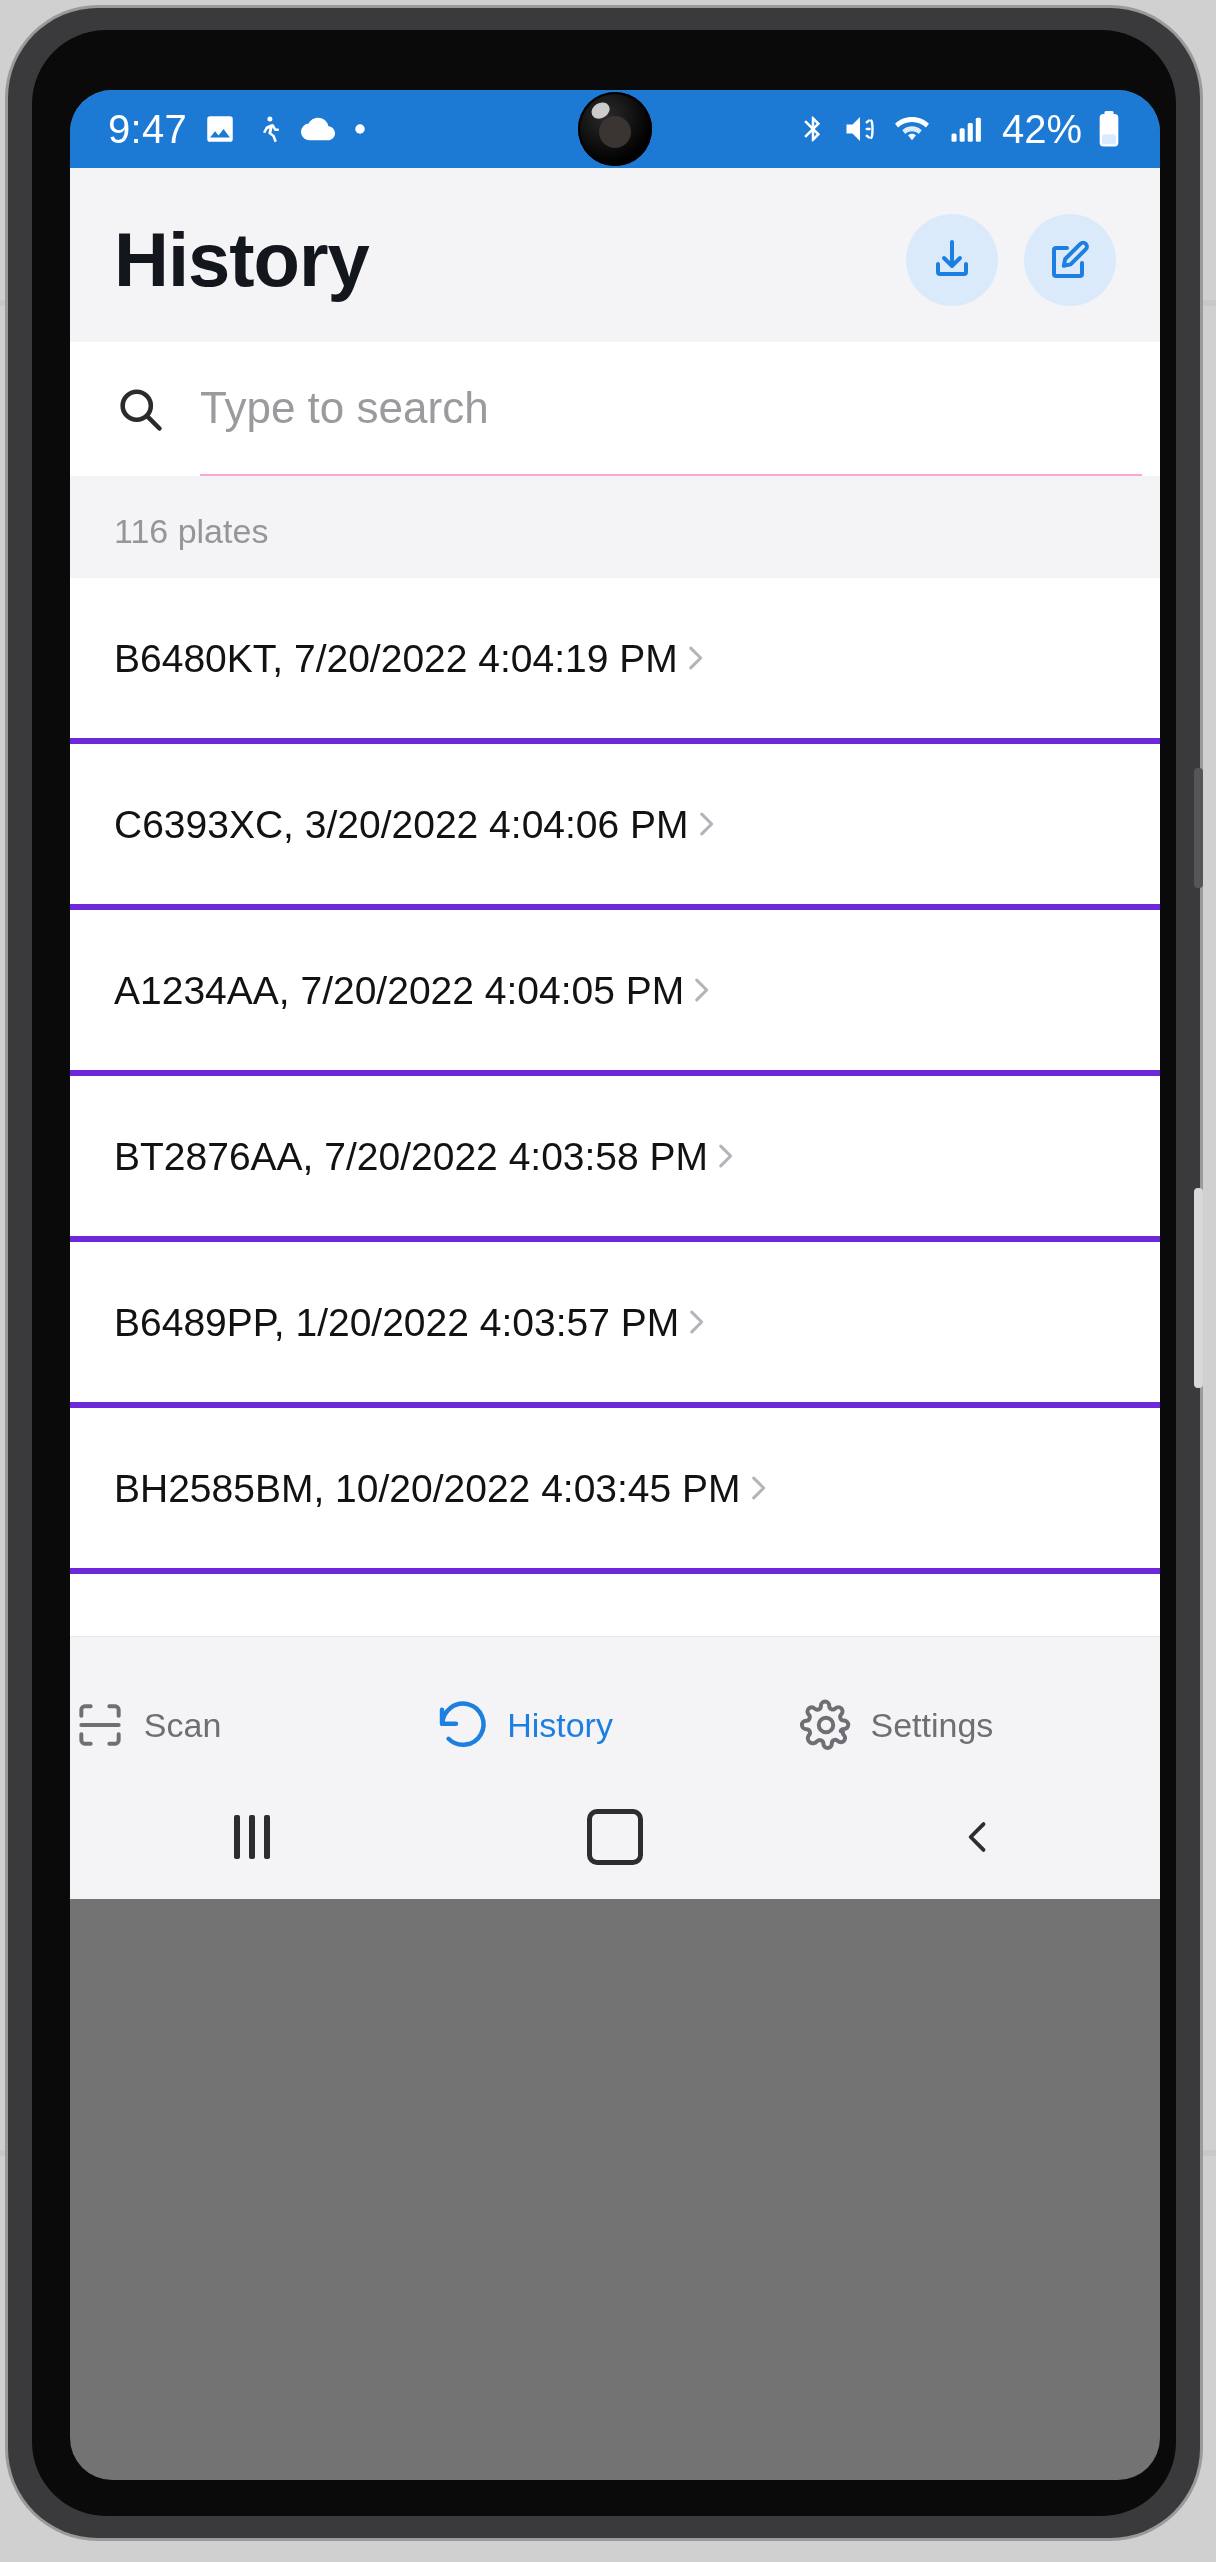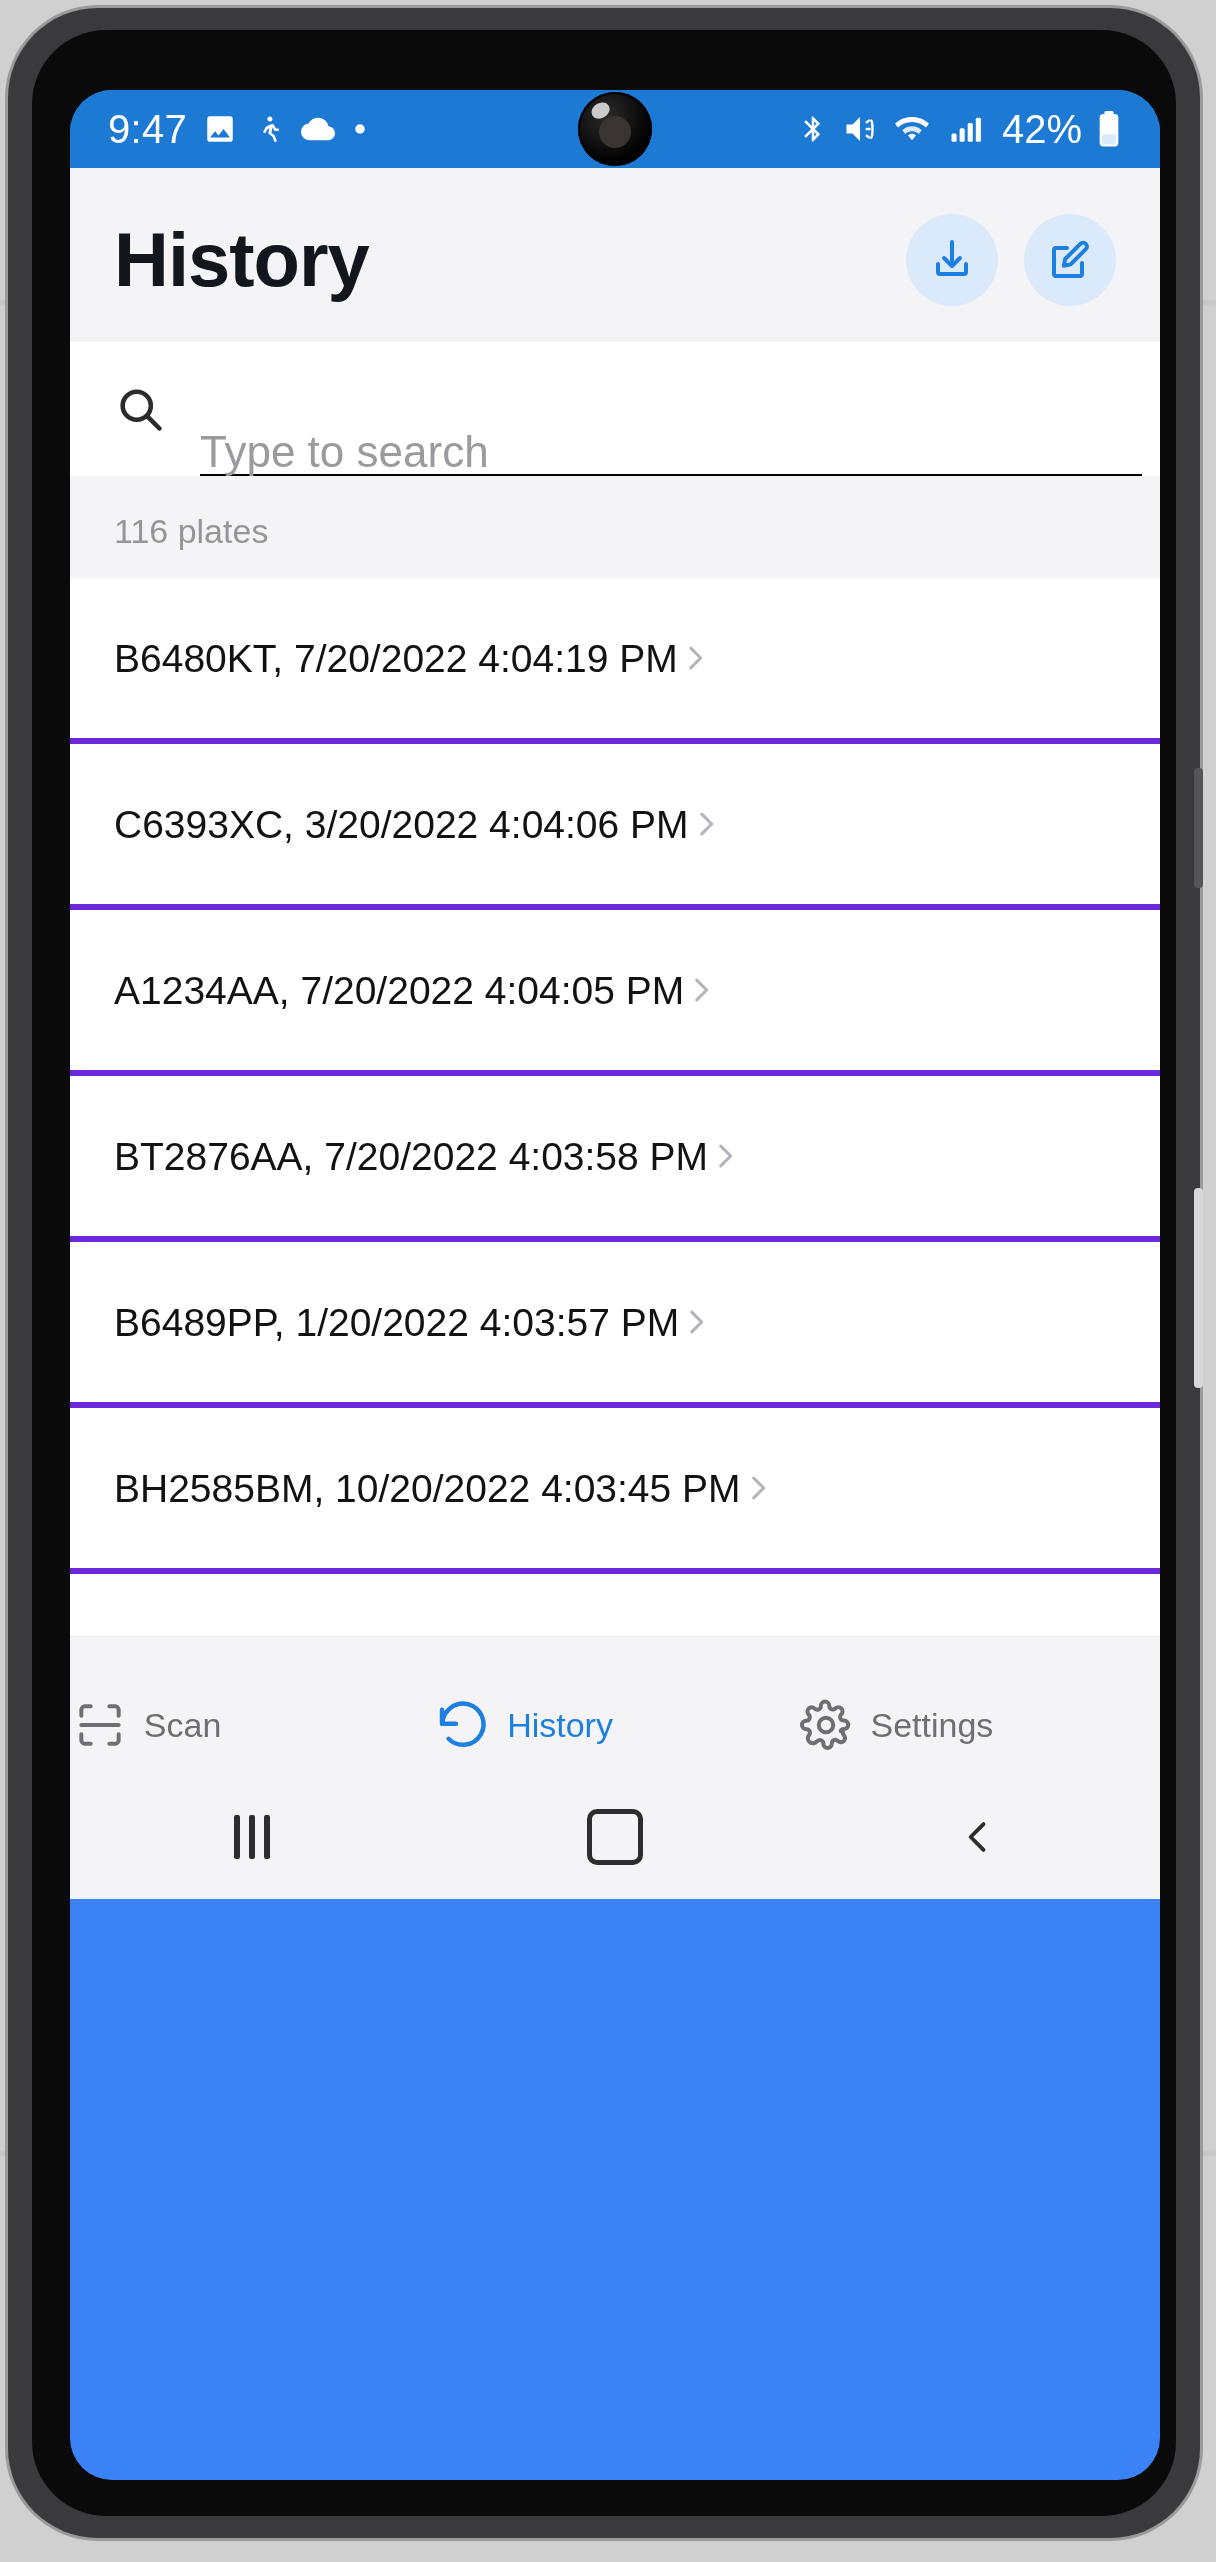--- a/index.html
+++ b/index.html
@@ -24,21 +24,21 @@
     position:absolute;left:24px;top:22px;right:24px;bottom:22px;
     background:#0a0a0a;border-radius:74px;
   }
   .side-btn{position:absolute;background:#2e2e30;border-radius:4px;}
   .side-btn.v1{right:-3px;top:760px;width:9px;height:120px;background:#555;}
   .side-btn.v2{right:-3px;top:1180px;width:9px;height:200px;background:#d8d8d8;}
 
   
   .screen{
     position:absolute;left:62px;top:82px;width:1090px;height:2390px;
-    background:#3b82f6;border-radius:42px;overflow:hidden;
+    background:#737373;border-radius:42px;overflow:hidden;
   }
 
   
   .statusbar{
     position:relative;height:78px;background:#1c79d4;
     display:flex;align-items:center;justify-content:space-between;
     padding:0 38px;box-sizing:border-box;color:#fff;
   }
   .sb-left{display:flex;align-items:center;gap:16px;}
   .sb-time{font-size:40px;font-weight:400;letter-spacing:.3px;line-height:1;}
@@ -72,22 +72,22 @@
     display:flex;align-items:center;justify-content:center;cursor:pointer;
   }
 
   
   .searchbar{
     background:#ffffff;height:134px;display:flex;align-items:center;
     padding:0 0 0 44px;box-sizing:border-box;
   }
   .search-ico{flex:0 0 auto;margin-right:34px;display:flex;align-items:center;}
   .search-field{
-    flex:1;height:100%;display:flex;align-items:flex-end;
-    border-bottom:2px solid #000000;margin-right:18px;box-sizing:border-box;
+    flex:1;height:100%;display:flex;align-items:center;
+    border-bottom:2px solid #f9a8d4;margin-right:18px;box-sizing:border-box;
   }
   .search-ph{font-size:44px;color:#9b9b9f;line-height:1;}
 
   
   .count-row{
     background:#f4f4f6;padding:38px 52px 30px 44px;
   }
   .count-txt{font-size:34px;color:#95959b;line-height:1;}
 
   

